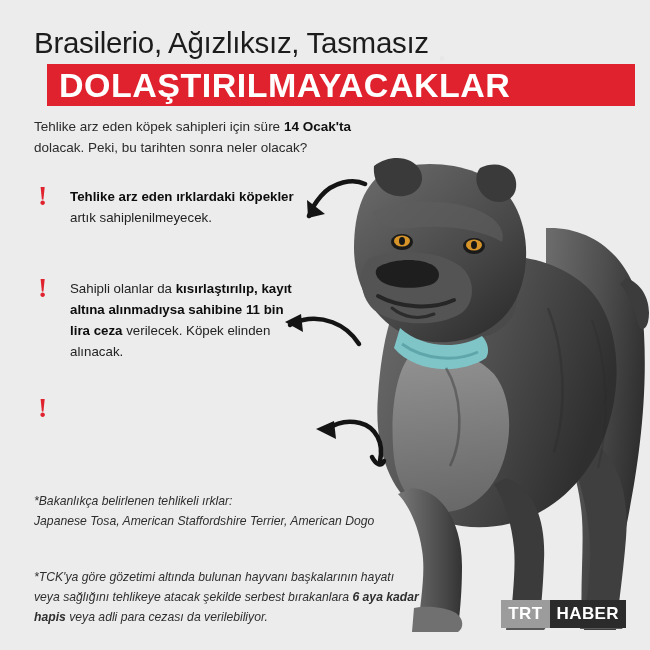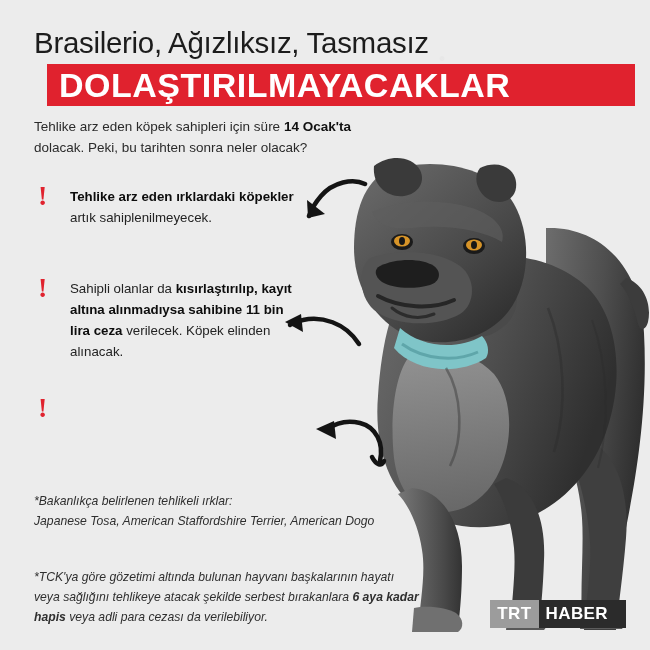--- a/index.html
+++ b/index.html
@@ -127,21 +127,21 @@
     letter-spacing: 0.4px;
   }
   .logo .trt {
     color: #ffffff;
     background: #9c9c9c;
     padding: 4px 7px 4px 7px;
   }
   .logo .haber {
     color: #ffffff;
     background: #2b2b2b;
-    padding: 4px 18px 4px 7px;
+    padding: 4px 7px 4px 7px;
   }
 </style>
 </head>
 <body>
 
 <div class="canvas">
 
   <div class="dog-wrap">
     <svg viewBox="0 0 360 545" width="360" height="545" xmlns="http://www.w3.org/2000/svg">
       <defs>

